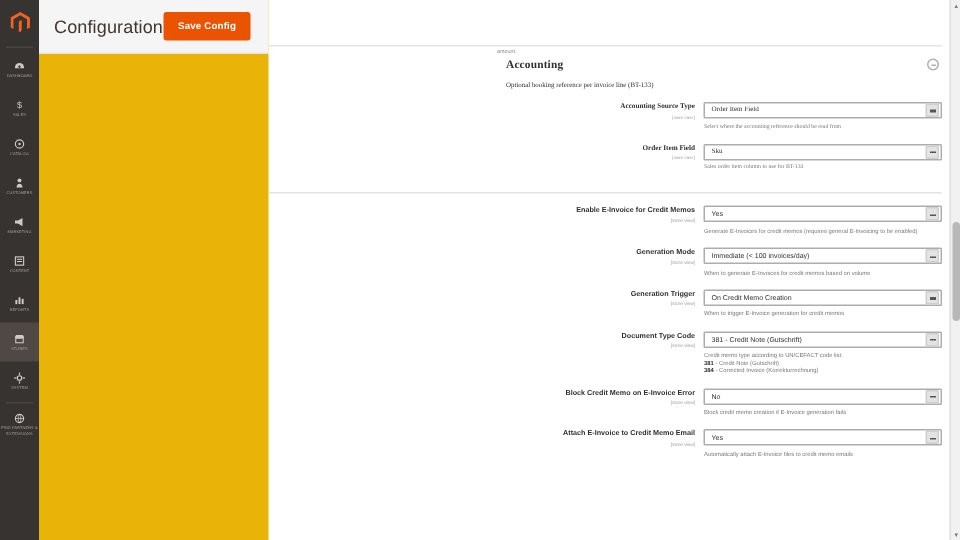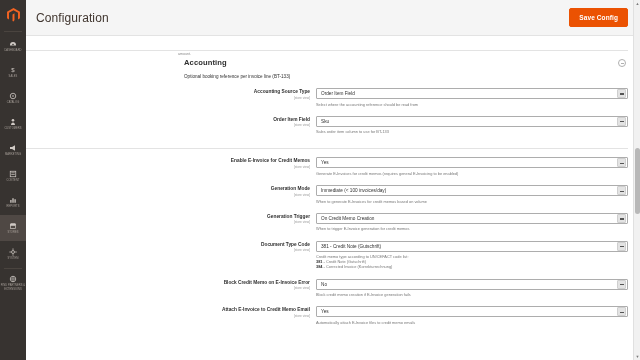--- a/index.html
+++ b/index.html
@@ -36,21 +36,21 @@
     font-size: 2.6px; line-height: 3.4px; letter-spacing: .08px;
     text-align: center; color: #a8a09a; margin-top: 1px;
     text-transform: uppercase; width: 26px;
   }
   .nav-sep { width: 18px; height: 1px; background: #4a443f; margin: 1px 0; }
 
   
   .main {
     flex: 1 1 auto; height: 360px;
     background: #eab308; position: relative;
-    display: flex; flex-direction: column;
+    display: flex; 
   }
   .page-header {
     height: 36px; background: #f5f5f5;
     border-bottom: 1px solid #e3e3e3;
     display: flex; align-items: center; justify-content: space-between;
     padding: 0 12px 0 10px;
   }
   .page-title { font-size: 12px; color: #41362f; font-weight: 400; letter-spacing: .1px; }
   .save-btn {
     background: #eb5202; color: #fff;
@@ -270,21 +270,21 @@
     <div class="page-header">
       <div class="page-title">Configuration</div>
       <button class="save-btn">Save Config</button>
     </div>
 
     <div class="content-scroll">
       <div class="content-inner">
 
         <div class="cut-text">amount.</div>
 
-        <section class="section" style="margin-top:14px;">
+        <section class="section" style="margin-top:30px;font-family:Liberation Serif, serif;">
           <div class="section-head">
             <div class="section-title">Accounting</div>
             <div class="collapse-ico"></div>
           </div>
           <div class="section-desc">Optional booking reference per invoice line (BT-133)</div>
 
           <div class="field-row">
             <div class="field-label-wrap">
               <div class="field-label">Accounting Source Type</div>
               <div class="field-scope">[store view]</div>

